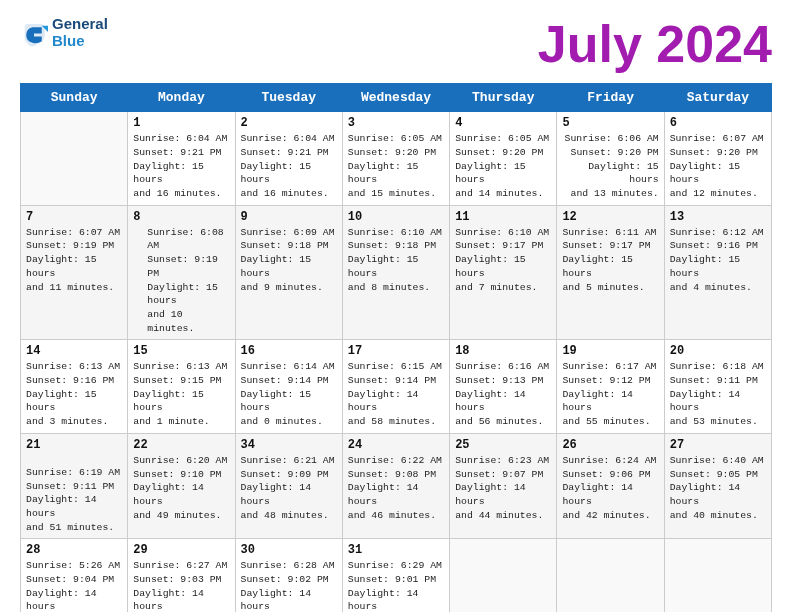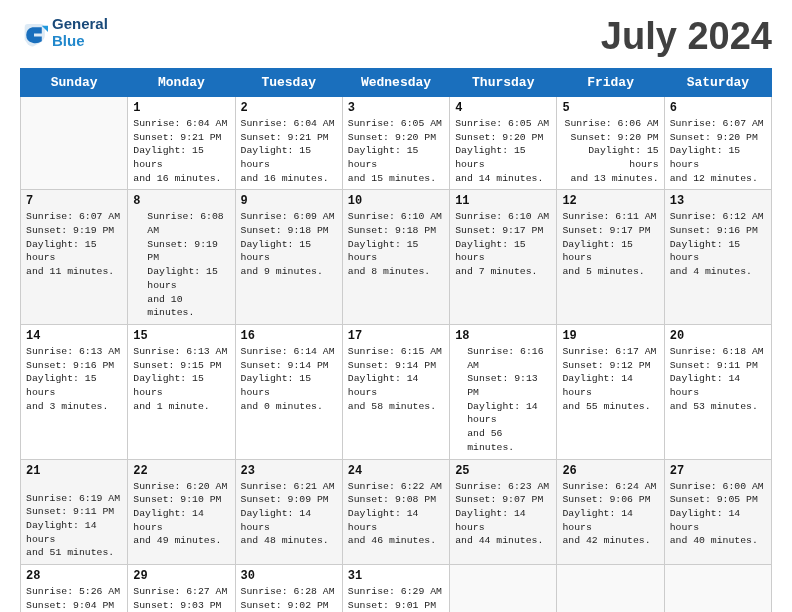--- a/index.html
+++ b/index.html
@@ -35,23 +35,23 @@
     }
     .logo-blue { color: #2288cc; }
     .logo-icon {
       width: 28px;
       height: 28px;
     }
     .title-area {
       text-align: right;
     }
     .month-title {
-      font-size: 38px;
+      font-size: 52px;
       font-weight: bold;
-      color: #404040;
+      color: #a21caf;
       line-height: 1.1;
     }
     .location-title {
       font-size: 16px;
       color: #333;
       margin-top: 2px;
     }
     .calendar {
       width: 100%;
       border-collapse: collapse;
@@ -251,21 +251,21 @@
           </td>
           <td>
             <span class="day-number">17</span>
             <div class="day-info" style="white-space: pre-line;">Sunrise: 6:15 AM
 Sunset: 9:14 PM
 Daylight: 14 hours
 and 58 minutes.</div>
           </td>
           <td>
             <span class="day-number">18</span>
-            <div class="day-info" style="white-space: pre-line; margin-left: 12px;">Sunrise: 6:16 AM
+            <div class="day-info" style="white-space: pre-line;">Sunrise: 6:16 AM
 Sunset: 9:13 PM
 Daylight: 14 hours
 and 56 minutes.</div>
           </td>
           <td>
             <span class="day-number">19</span>
             <div class="day-info" style="white-space: pre-line;">Sunrise: 6:17 AM
 Sunset: 9:12 PM
 Daylight: 14 hours
 and 55 minutes.</div>
@@ -287,21 +287,21 @@
 and 51 minutes.</div>
           </td>
           <td>
             <span class="day-number">22</span>
             <div class="day-info" style="white-space: pre-line;">Sunrise: 6:20 AM
 Sunset: 9:10 PM
 Daylight: 14 hours
 and 49 minutes.</div>
           </td>
           <td>
-            <span class="day-number">23</span>
+            <span class="day-number">34</span>
             <div class="day-info" style="white-space: pre-line;">Sunrise: 6:21 AM
 Sunset: 9:09 PM
 Daylight: 14 hours
 and 48 minutes.</div>
           </td>
           <td>
             <span class="day-number">24</span>
             <div class="day-info" style="white-space: pre-line;">Sunrise: 6:22 AM
 Sunset: 9:08 PM
 Daylight: 14 hours
@@ -316,21 +316,21 @@
           </td>
           <td>
             <span class="day-number">26</span>
             <div class="day-info" style="white-space: pre-line;">Sunrise: 6:24 AM
 Sunset: 9:06 PM
 Daylight: 14 hours
 and 42 minutes.</div>
           </td>
           <td>
             <span class="day-number">27</span>
-            <div class="day-info" style="white-space: pre-line;">Sunrise: 6:00 AM
+            <div class="day-info" style="white-space: pre-line;">Sunrise: 6:40 AM
 Sunset: 9:05 PM
 Daylight: 14 hours
 and 40 minutes.</div>
           </td>
         </tr>
         <tr>
           <td>
             <span class="day-number">28</span>
             <div class="day-info" style="white-space: pre-line;">Sunrise: 5:26 AM
 Sunset: 9:04 PM

